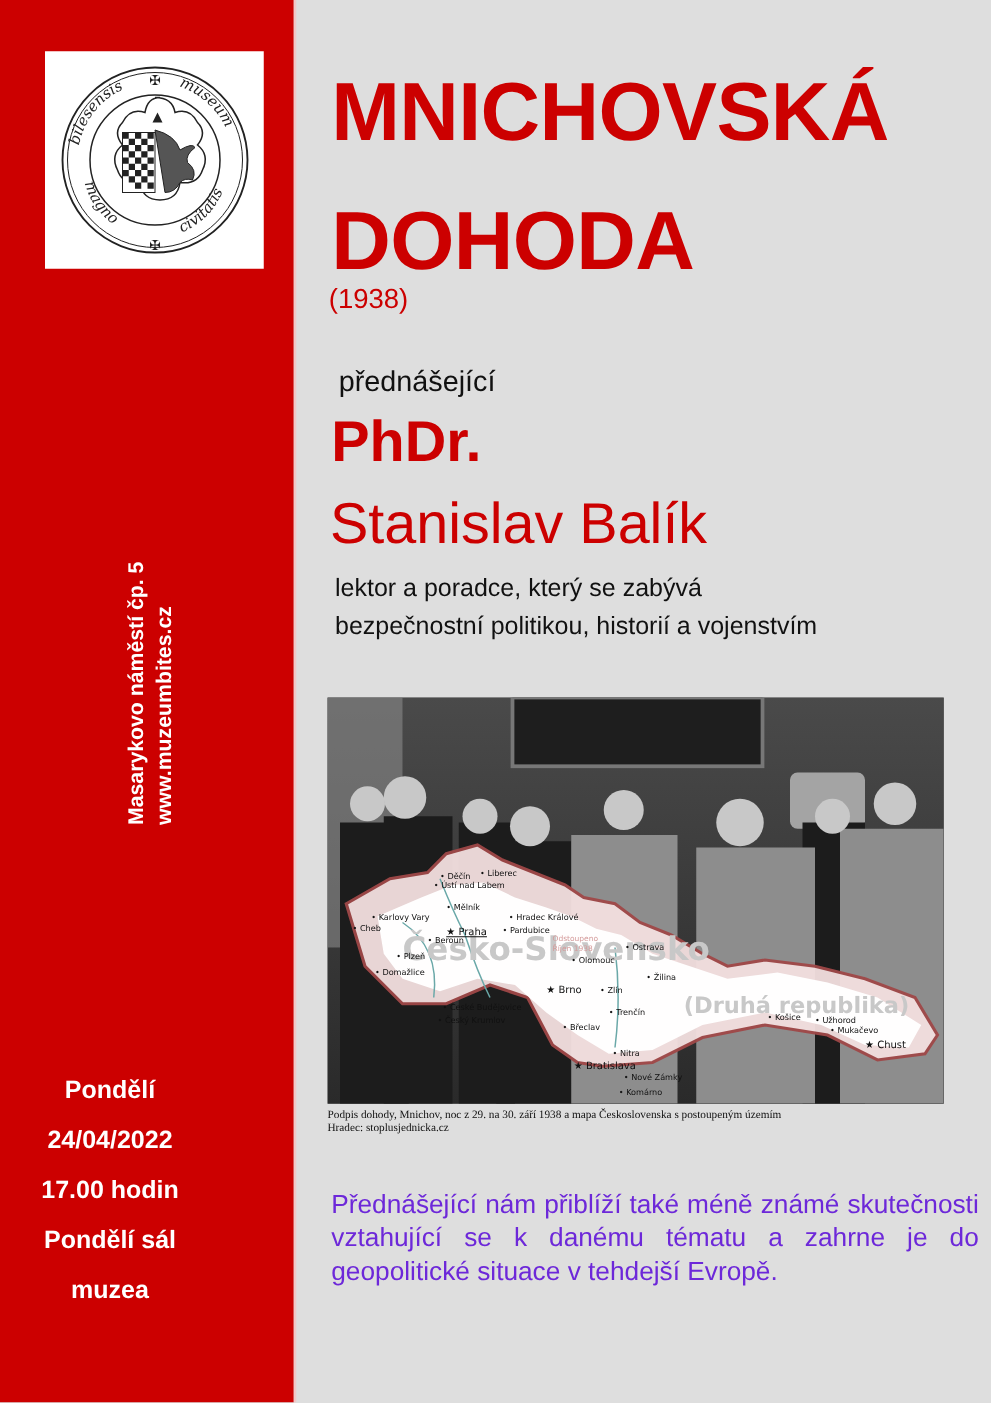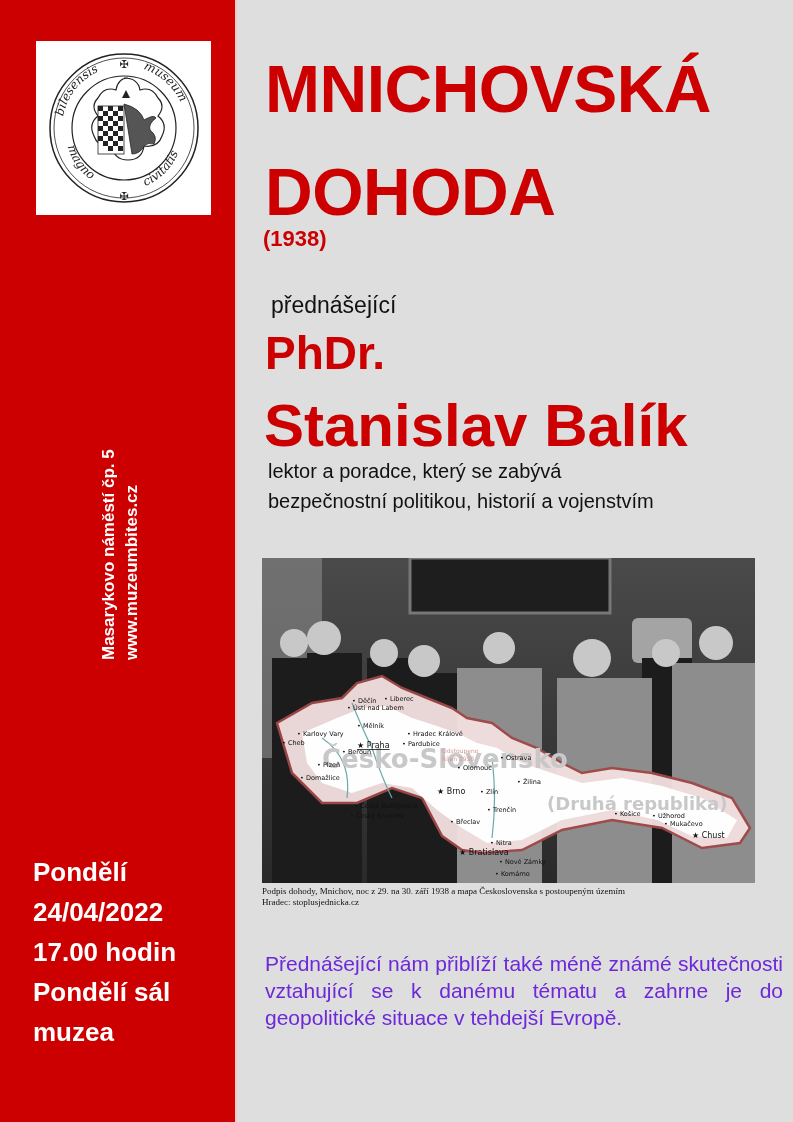--- a/index.html
+++ b/index.html
@@ -33,47 +33,48 @@
       color: #ffffff;
       font-weight: bold;
       font-size: 17px;
       line-height: 23px;
       white-space: nowrap;
     }
     .event-info {
       position: absolute; left: 33px; top: 852px;
       color: #ffffff;
       font-weight: bold;
-      font-size: 26px;
+      font-size: 20px;
       line-height: 40px;
       white-space: nowrap;
+      text-align: center;
     }
     .title {
       position: absolute; left: 265px; top: 38px;
       color: #cc0000;
       font-weight: bold;
       font-size: 66px;
       line-height: 103px;
       letter-spacing: -0.5px;
     }
     .year {
       position: absolute; left: 263px; top: 226px;
-      color: #cc0000; font-weight: bold; font-size: 22px;
+      color: #cc0000; font-weight: normal; font-size: 22px;
     }
     .lecturer-label {
       position: absolute; left: 271px; top: 292px;
       color: #111; font-size: 23px;
     }
     .lecturer-title {
       position: absolute; left: 265px; top: 326px;
       color: #cc0000; font-weight: bold; font-size: 46px; text-align: right;
     }
     .lecturer-name {
       position: absolute; left: 264px; top: 391px;
-      color: #cc0000; font-weight: bold; font-size: 60px;
+      color: #cc0000; font-weight: normal; font-size: 46px;
       white-space: nowrap;
     }
     .lecturer-desc {
       position: absolute; left: 268px; top: 456px;
       color: #111; font-size: 20px; line-height: 30px;
     }
     .photo {
       position: absolute; left: 262px; top: 558px;
       width: 493px; height: 325px;
       background: #3a3a3a;

